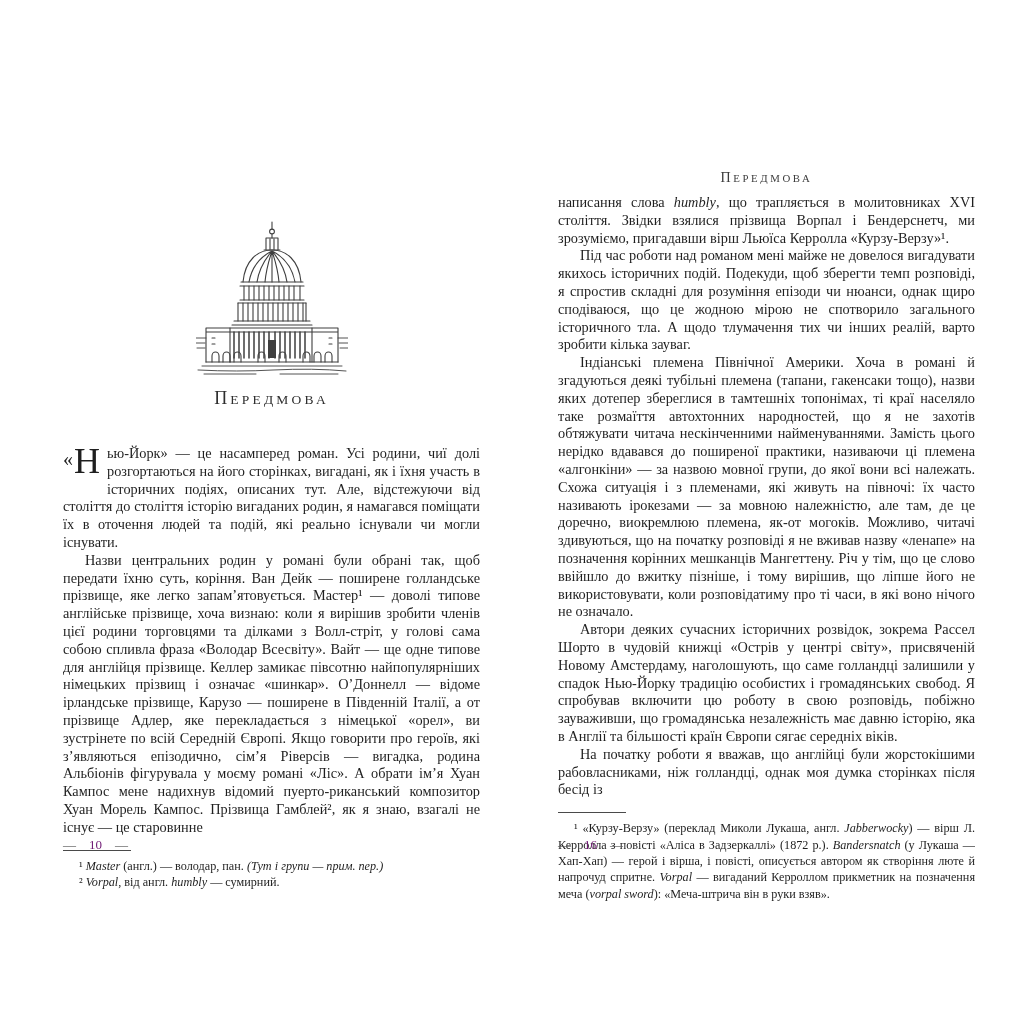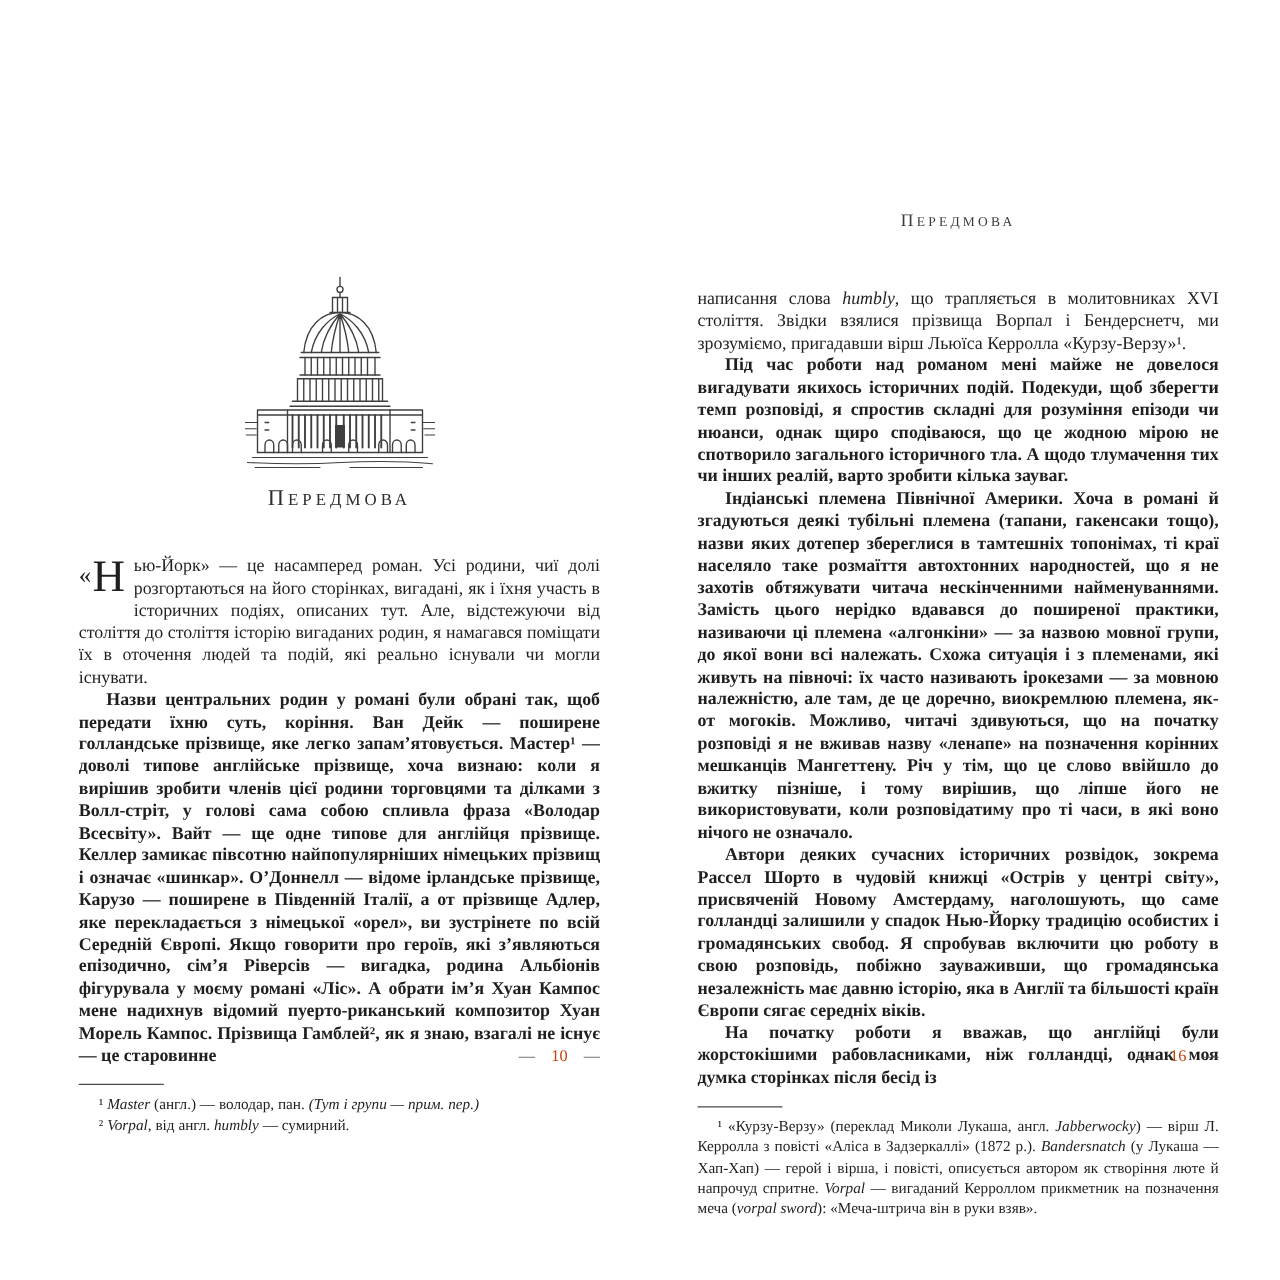--- a/index.html
+++ b/index.html
@@ -70,23 +70,23 @@
   
   .body-text {
     position: absolute;
     left: 0;
     width: 417px;
     font-size: 14.3px;
     line-height: 17.8px;
     text-align: justify;
   }
   .page.left  .body-text { top: 445px; }
-  .page.right .body-text { top: 194px; margin-top: 37px; }
+  .page.right .body-text { top: 194px; }
   .para { margin: 0; }
-  .para.ind { text-indent: 22px; font-weight: bold; }
+  .para.ind { text-indent: 22px; }
 
   .dropcap {
     float: left;
     font-size: 36px;
     line-height: 31px;
     padding: 1px 7px 0 0;
     white-space: nowrap;
   }
   .dropcap .dcq {
     display: inline-block;
@@ -108,23 +108,23 @@
     text-align: justify;
     text-indent: 16px;
   }
 
   
   .pagenum {
     position: absolute;
     top: 837px;
     left: 0;
     width: 100%;
-    text-align: right;
+    text-align: left;
     font-size: 13px;
-    color: #c2410c;
+    color: #701a75;
   }
   .pagenum::before { content: "—\2002\2002"; color: #555; }
   .pagenum::after  { content: "\2002\2002—"; color: #555; }
 
   i { font-style: italic; }
 </style>
 </head>
 <body>
 
 <div class="spread">

